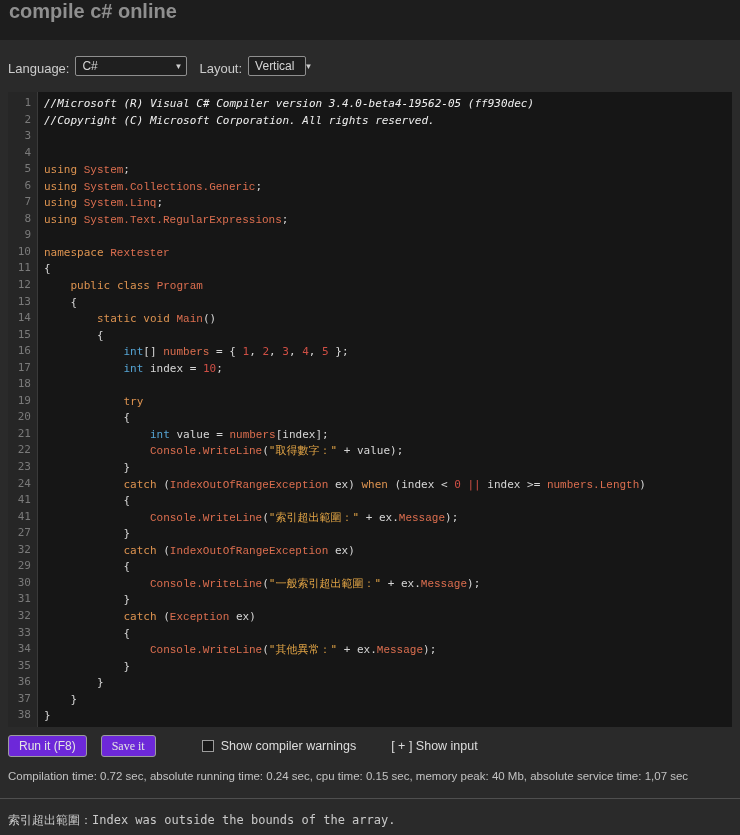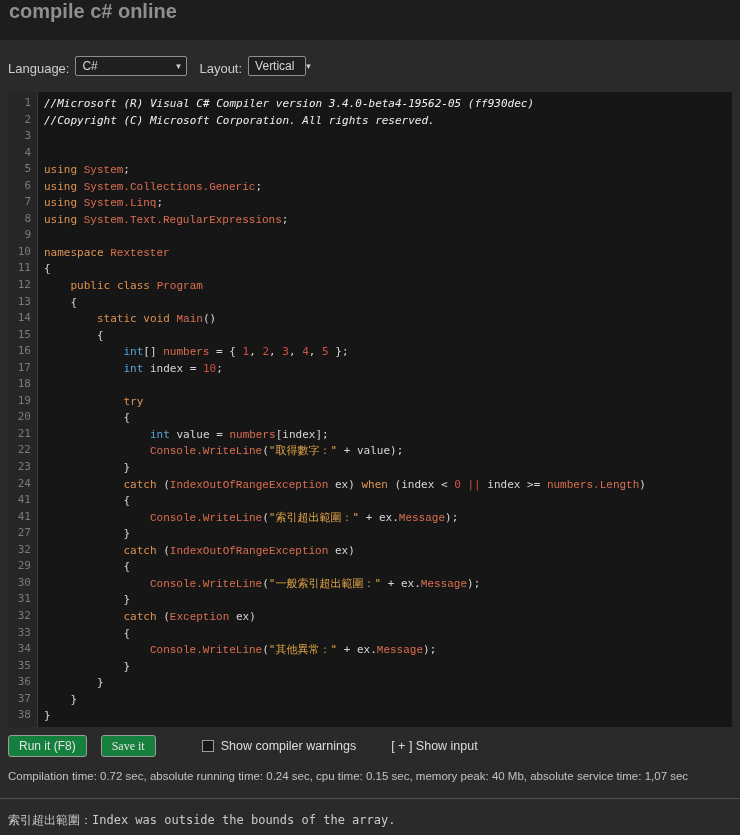--- a/index.html
+++ b/index.html
@@ -86,21 +86,21 @@
   .tk-pl { color:var(--c-plain,#d6d6d6); }
 
   .actions {
     display:flex;
     align-items:center;
     margin:8px 8px 0 8px;
     font-size:12.5px;
     color:#dddddd;
   }
   .btn {
-    background:#15803d;
+    background:#6d28d9;
     border:1px solid #9c9c9c;
     border-radius:3px;
     color:#e4e4e4;
     font-family:"Liberation Sans", sans-serif;
     font-size:12px;
     padding:2px 10px;
     height:22px;
     cursor:pointer;
   }
   .btn + .btn { margin-left:14px;font-family:Liberation Serif, serif; }

